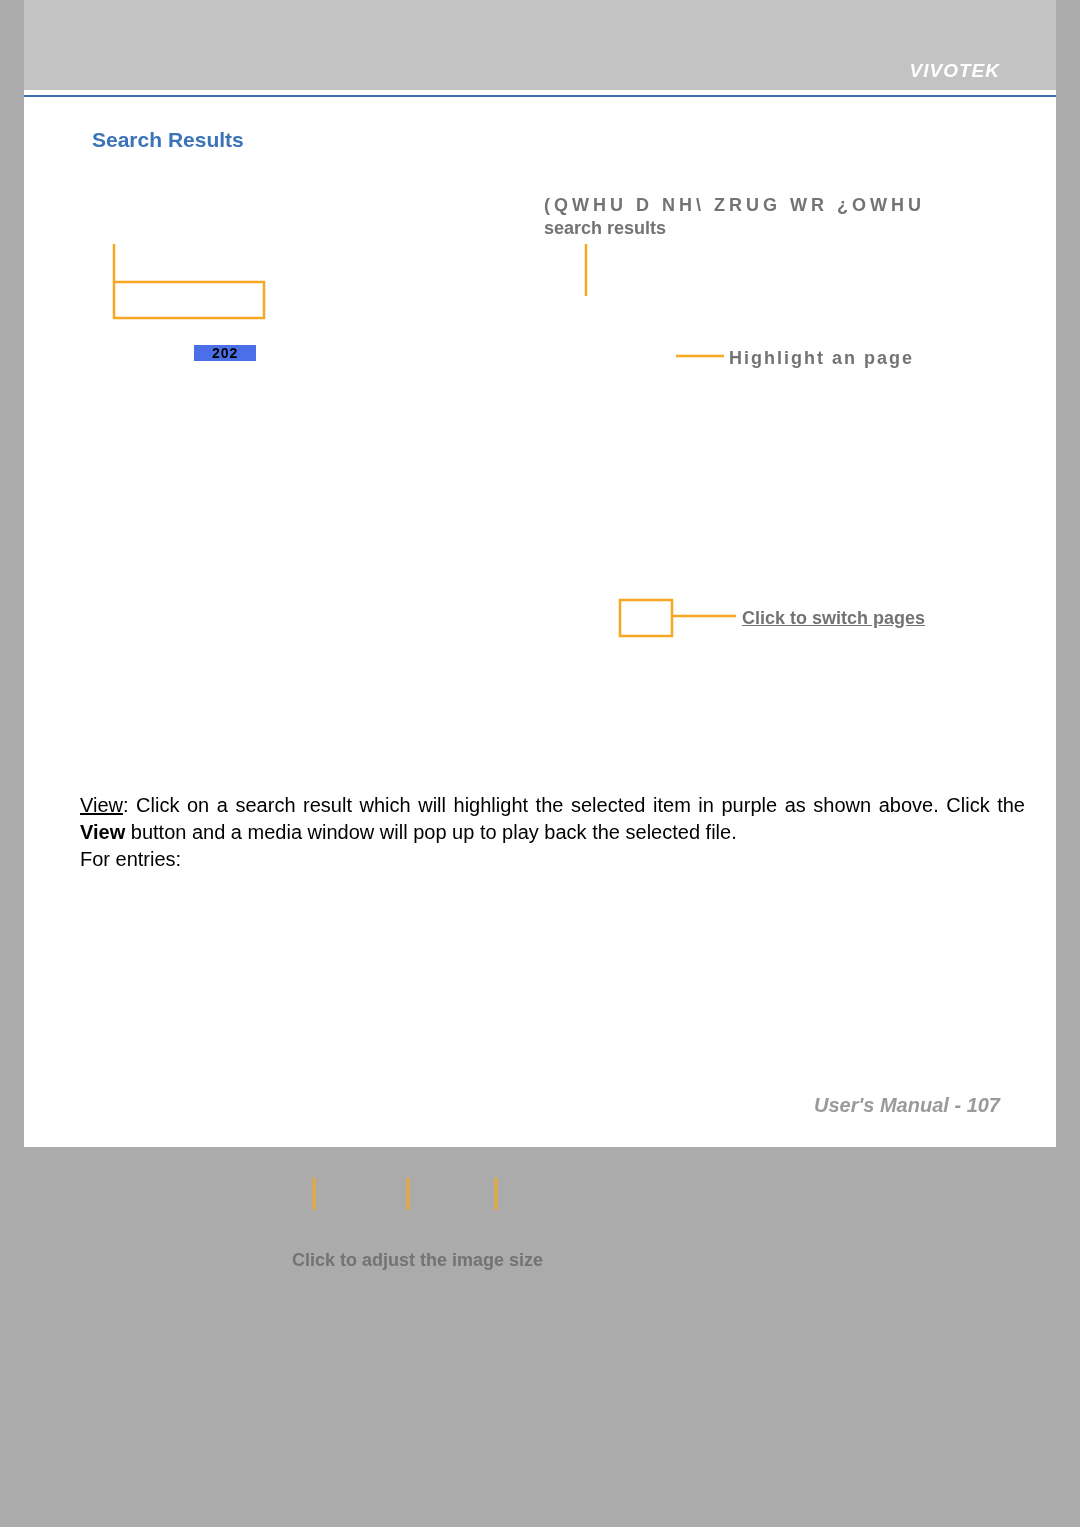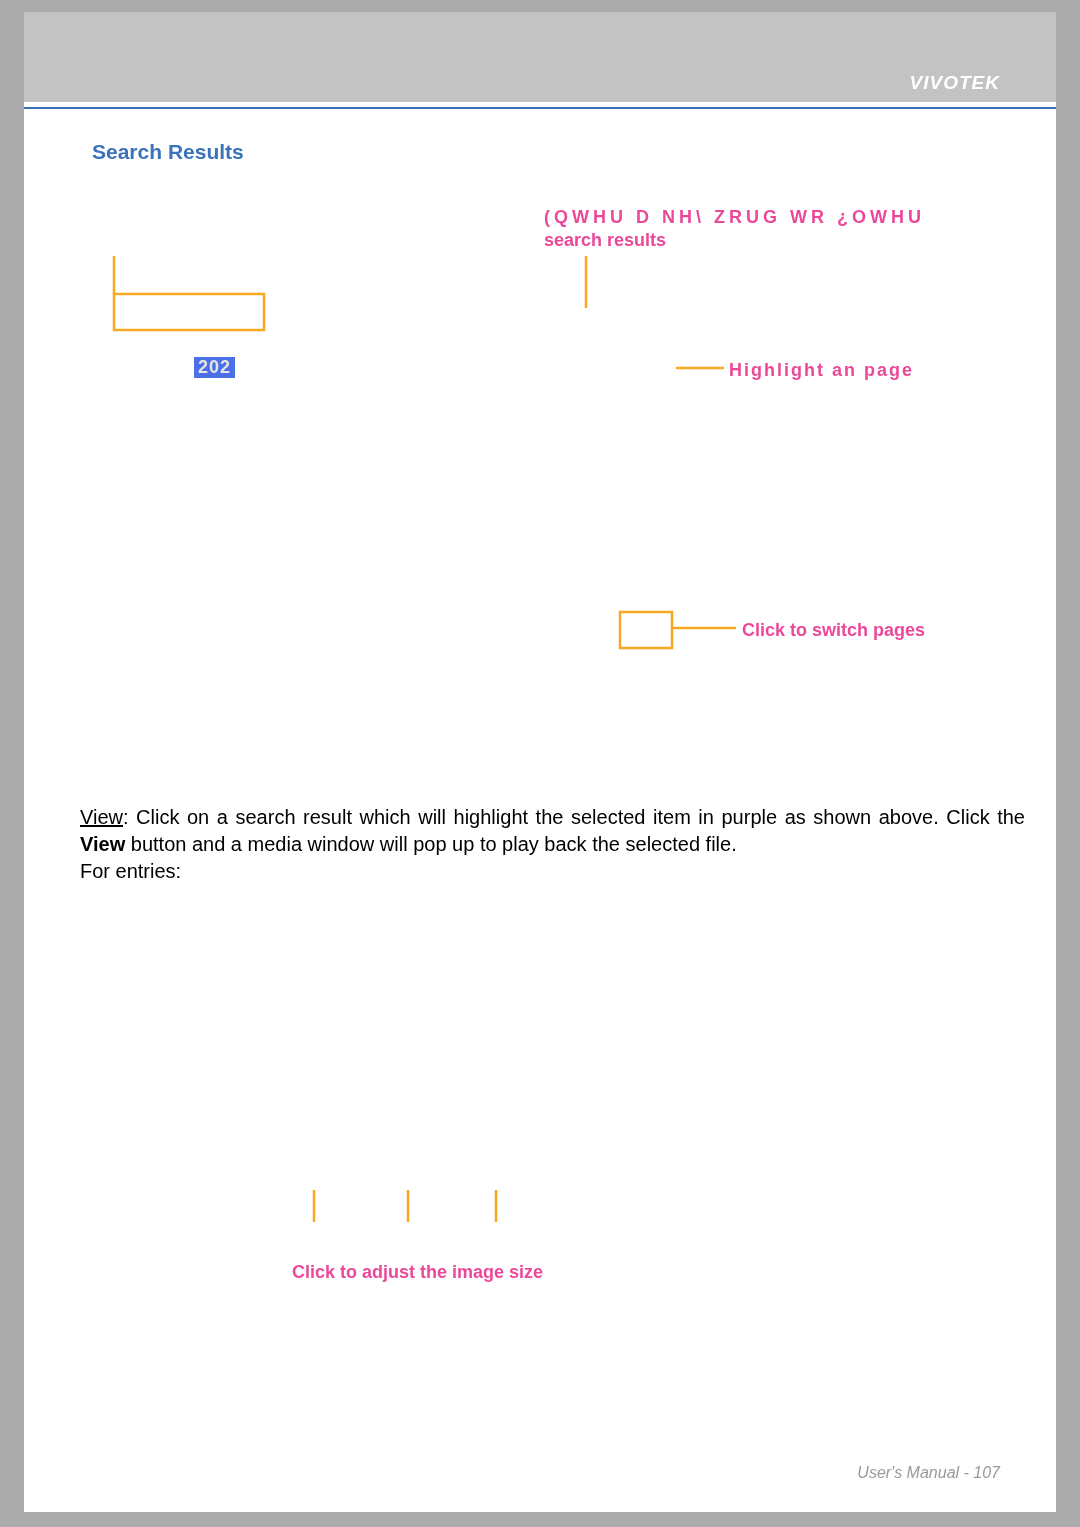--- a/index.html
+++ b/index.html
@@ -5,24 +5,24 @@
   * { margin: 0; padding: 0; box-sizing: border-box; }
   body {
     width: 1080px;
     height: 1527px;
     background: #ababab;
     font-family: Arial, Helvetica, sans-serif;
     position: relative;
   }
   .page {
     position: absolute;
-    top: 12px;
+    top: 0;
     left: 24px;
     width: 1032px;
-    height: 1500px;
+    height: 1147px;
     background: #ffffff;
   }
   .header-band {
     position: absolute;
     top: 0;
     left: 0;
     right: 0;
     height: 90px;
     background: #c3c3c3;
   }
@@ -55,21 +55,21 @@
   .intro-text {
     position: absolute;
     left: 68px;
     top: 155px;
     width: 925px;
     color: #000;
     font-size: 20px;
     line-height: 1.35;
   }
   .green-label {
-    color: #ec4899;
+    color: #737373;
     font-weight: bold;
     font-size: 18px;
     position: absolute;
   }
   .entries-label {
     left: 82px;
     top: 220px;
   }
   .enter-key-label {
     left: 520px;
@@ -83,20 +83,21 @@
   .highlight-label {
     left: 705px;
     top: 346px;
     letter-spacing: 2px;
     line-height: 1.35;
   }
   .switch-pages-label {
     left: 718px;
     top: 606px;
     line-height: 1.35;
+    text-decoration: underline;
   }
   .adjust-size-label {
     left: 268px;
     top: 1216px;
     margin-top: 34px;
   }
   
   .orange { stroke: #f7a823; fill: none; stroke-width: 2.5; }
   .orange-line { stroke: #f7a823; stroke-width: 2.5; }
   svg.diagram {
@@ -106,45 +107,46 @@
     width: 1032px;
     height: 1500px;
     pointer-events: none;
   }
   
   .num-chip {
     position: absolute;
     top: 345px;
     left: 170px;
     background: #4a6fe6;
-    color: #e5e5e5;
+    color: #000000;
     font-weight: bold;
-    font-size: 18px;
-    padding: 0 4px;
+    font-size: 14px;
+    padding: 0 18px;
     letter-spacing: 1px;
   }
   
   .view-block {
     position: absolute;
     left: 56px;
     top: 792px;
     width: 945px;
     font-size: 20px;
     line-height: 1.35;
     text-align: justify;
   }
   .underline { text-decoration: underline; }
   .bold { font-weight: bold; }
   .footer {
     position: absolute;
     right: 56px;
     bottom: 30px;
     color: #9a9a9a;
     font-style: italic;
-    font-size: 16px;
+    font-size: 20px;
+    font-weight: bold;
   }
 </style>
 </head>
 <body>
 
 <div class="page">
   <div class="header-band"></div>
   <div class="brand">VIVOTEK</div>
   <div class="blue-rule"></div>
 

